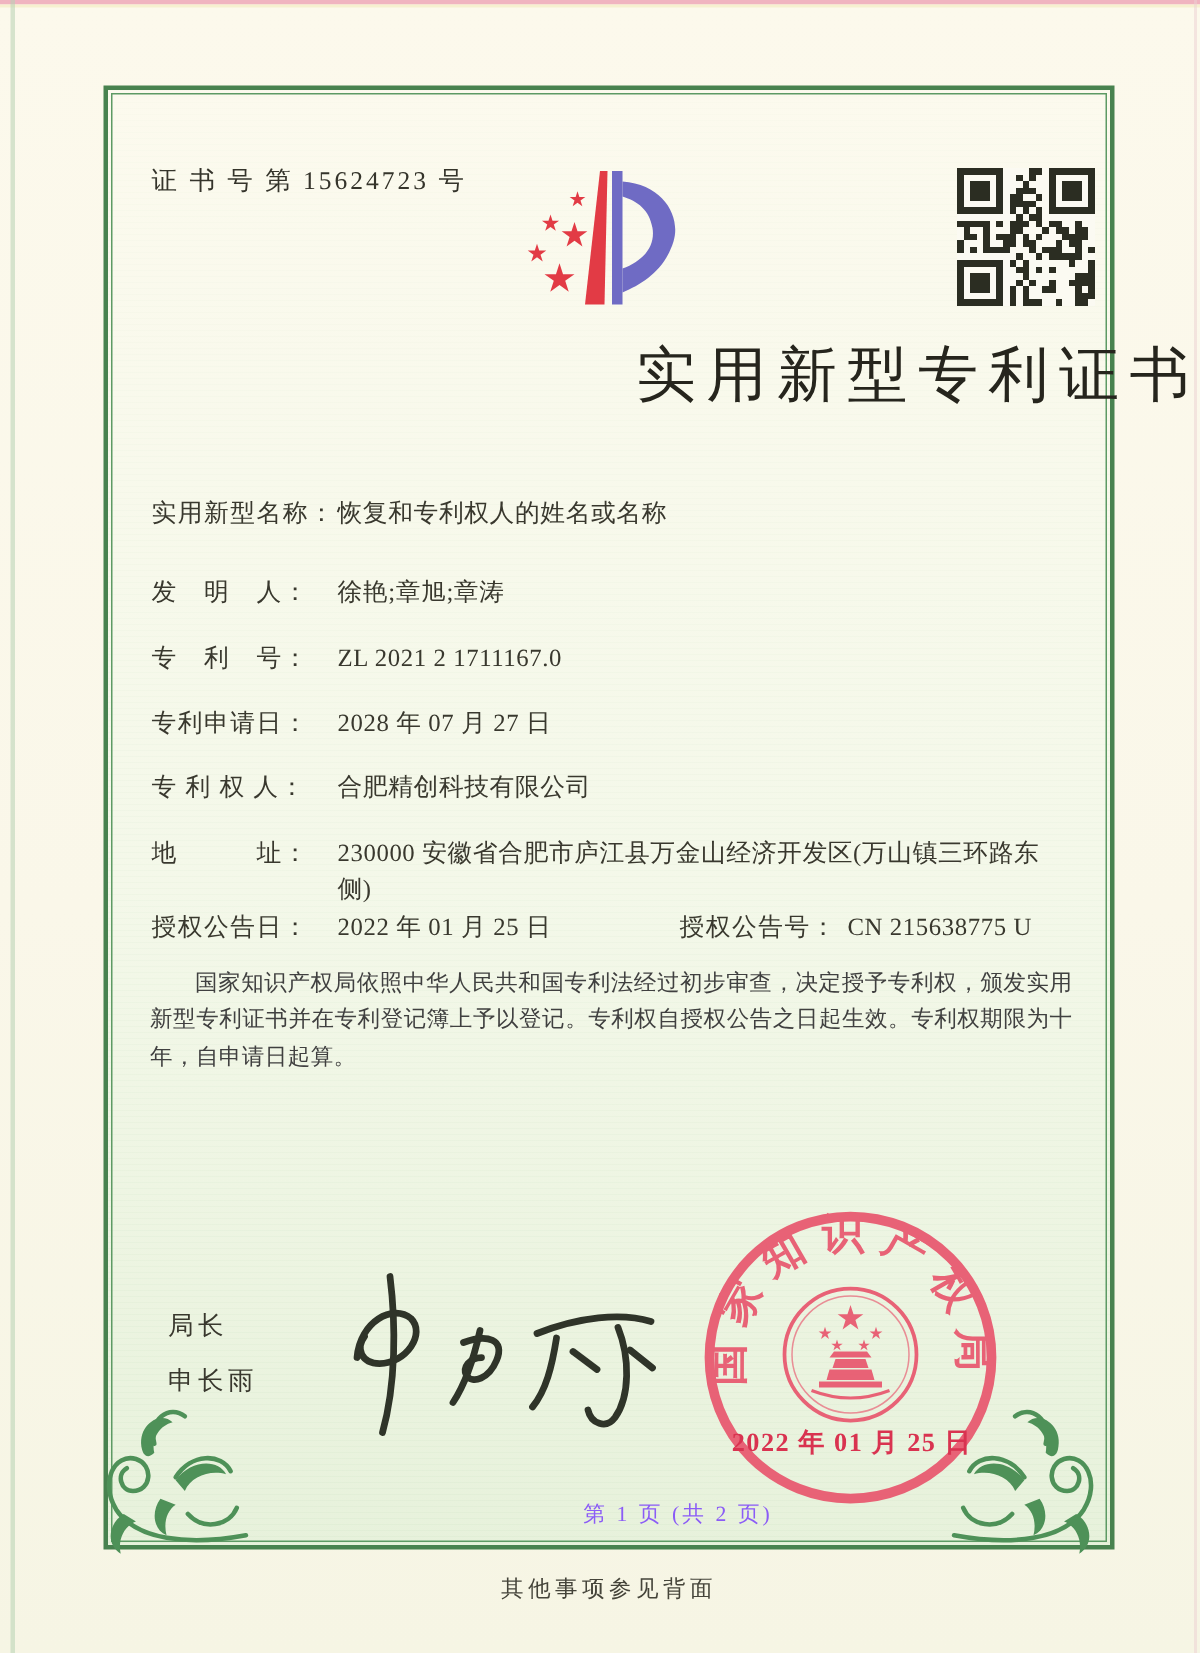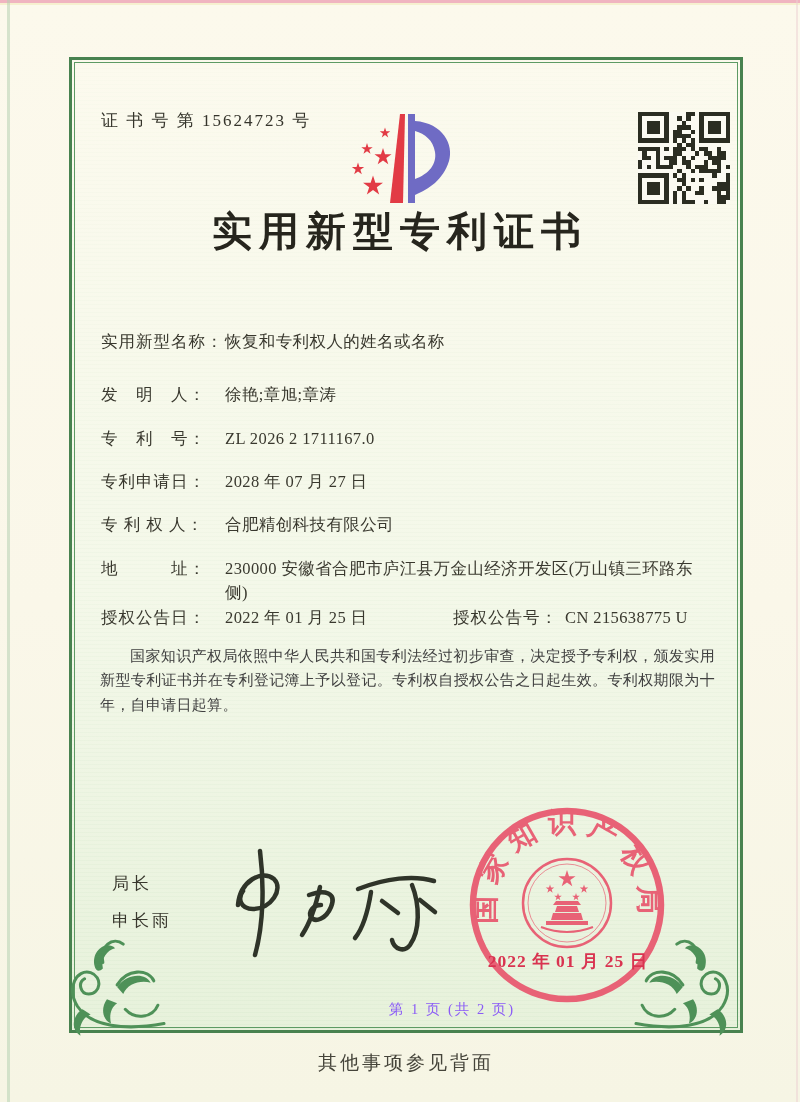--- a/index.html
+++ b/index.html
@@ -25,22 +25,22 @@
   .frame::after{content:"";position:absolute;inset:2px;border:1px solid #5d9a64}
 
   .flourish{position:absolute;width:112px;height:112px}
   .flourish.bl{left:54px;top:936px}
   .flourish.br{left:634px;top:936px;transform:scaleX(-1)}
 
   .cert-no{position:absolute;left:101px;top:109px;font-size:17px;letter-spacing:2px;color:#35342b}
   .logo{position:absolute;left:330px;top:110px;width:150px;height:102px}
   .qr{position:absolute;left:638px;top:112px;width:92px;height:92px}
 
-  .title{position:absolute;left:0;top:204px;width:100%;text-align:center;
-         font-size:40px;font-weight:700;letter-spacing:7px;color:#26251d}
+  .title{position:absolute;left:0;top:222px;width:100%;text-align:right;
+         font-size:40px;font-weight:400;letter-spacing:7px;color:#26251d}
 
   .row{position:absolute;left:101px;width:614px;display:flex;font-size:16.5px;line-height:1.45}
   .row .lbl{flex:0 0 124px;letter-spacing:1px;white-space:pre}
   .row .val{flex:1;letter-spacing:.4px}
   .row.r-name{top:330px}
   .row.r-inventor{top:383px}
   .row.r-patno{top:427px}
   .row.r-fdate{top:470px}
   .row.r-patentee{top:513px}
   .row.r-addr{top:557px}
@@ -55,21 +55,21 @@
   .comm-name{position:absolute;left:112px;top:909px;font-size:17px;letter-spacing:3px}
   .signature{position:absolute;left:208px;top:843px;width:238px;height:120px}
 
   .seal{position:absolute;left:464px;top:802px;width:206px;height:206px;opacity:.9}
   .seal-date{position:absolute;left:458px;top:949px;width:220px;text-align:center;
              color:#d93350;font-size:17.5px;font-weight:600;letter-spacing:1px}
 
   .page-info{position:absolute;left:69px;top:1000px;width:766px;text-align:center;
              font-size:14.5px;letter-spacing:2px;color:#8b5cf6}
   .back-note{position:absolute;left:69px;top:1050px;width:674px;text-align:center;
-             font-size:19px;letter-spacing:3px;color:#45443a}
+             font-size:15px;letter-spacing:3px;color:#45443a}
 </style>
 </head>
 <body>
 
 <div class="edge-top"></div>
 <div class="edge-top2"></div>
 <div class="edge-left"></div>
 <div class="edge-right"></div>
 
 <div class="frame"></div>
@@ -259,21 +259,21 @@
 <div class="row r-name">
   <span class="lbl">实用新型名称：</span>
   <span class="val">恢复和专利权人的姓名或名称</span>
 </div>
 <div class="row r-inventor">
   <span class="lbl">发　明　人：</span>
   <span class="val">徐艳;章旭;章涛</span>
 </div>
 <div class="row r-patno">
   <span class="lbl">专　利　号：</span>
-  <span class="val">ZL 2026 2 1711167.0</span>
+  <span class="val">ZL 2021 2 1711167.0</span>
 </div>
 <div class="row r-fdate">
   <span class="lbl">专利申请日：</span>
   <span class="val">2028 年 07 月 27 日</span>
 </div>
 <div class="row r-patentee">
   <span class="lbl">专 利 权 人：</span>
   <span class="val">合肥精创科技有限公司</span>
 </div>
 <div class="row r-addr">

